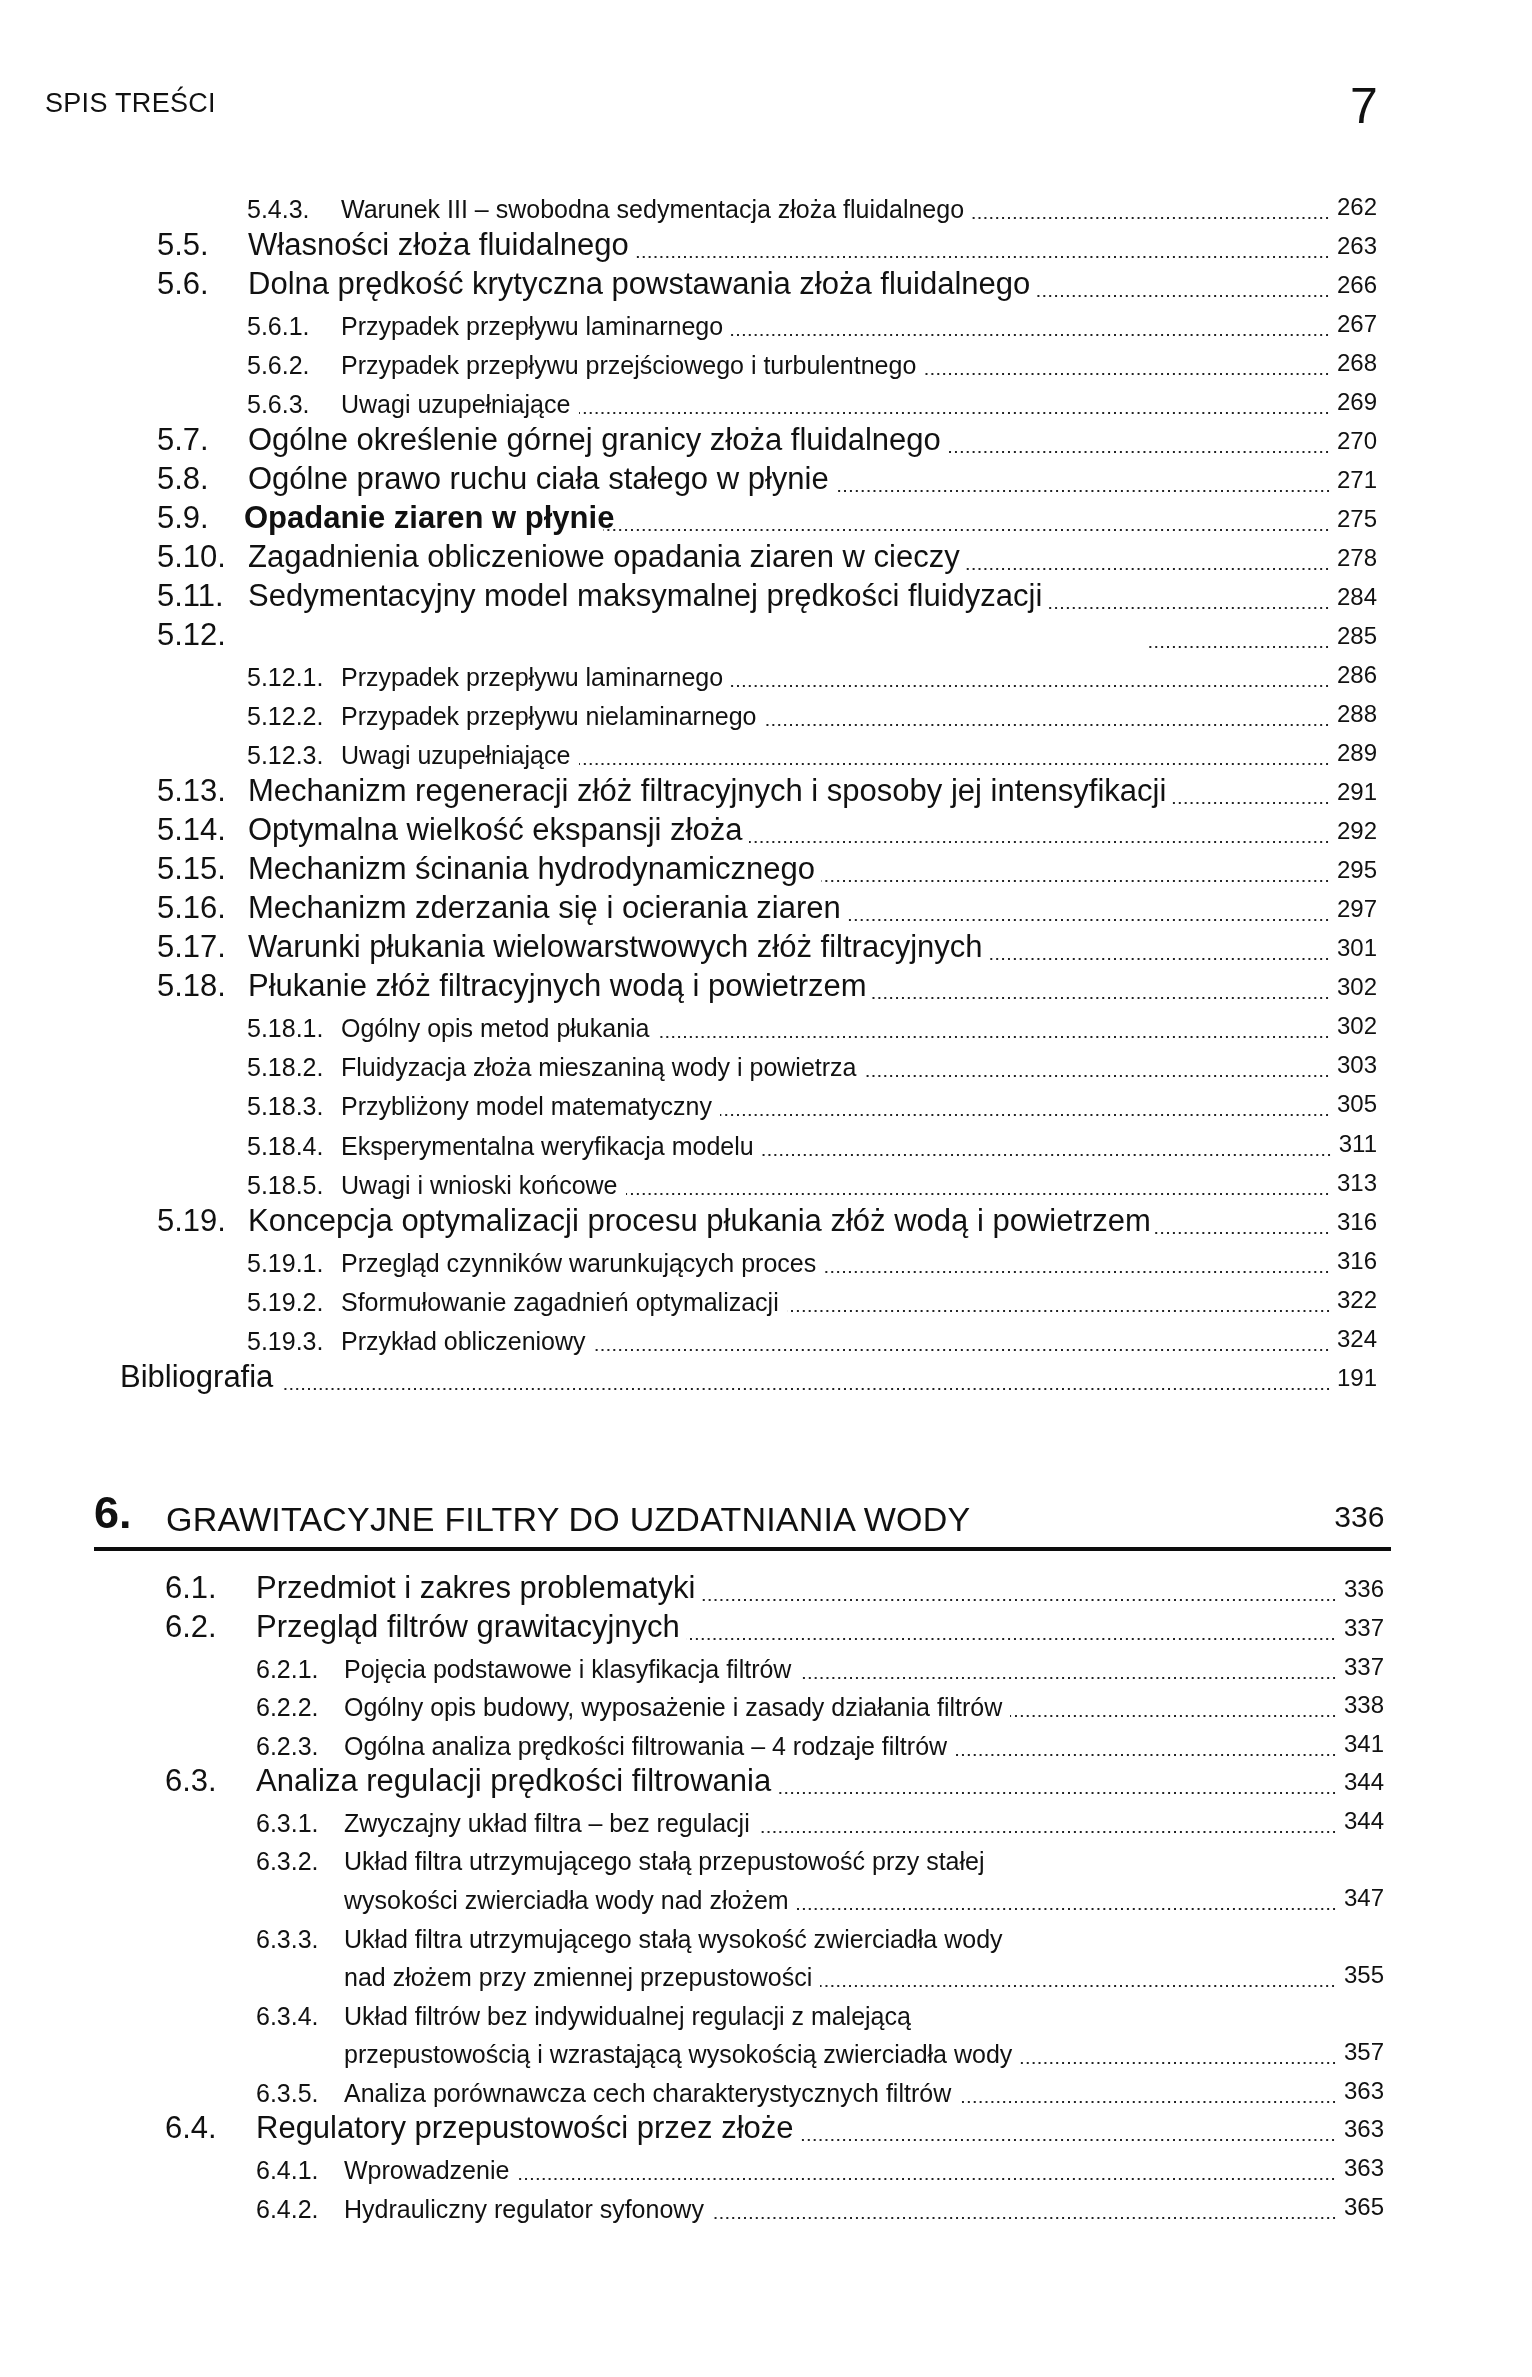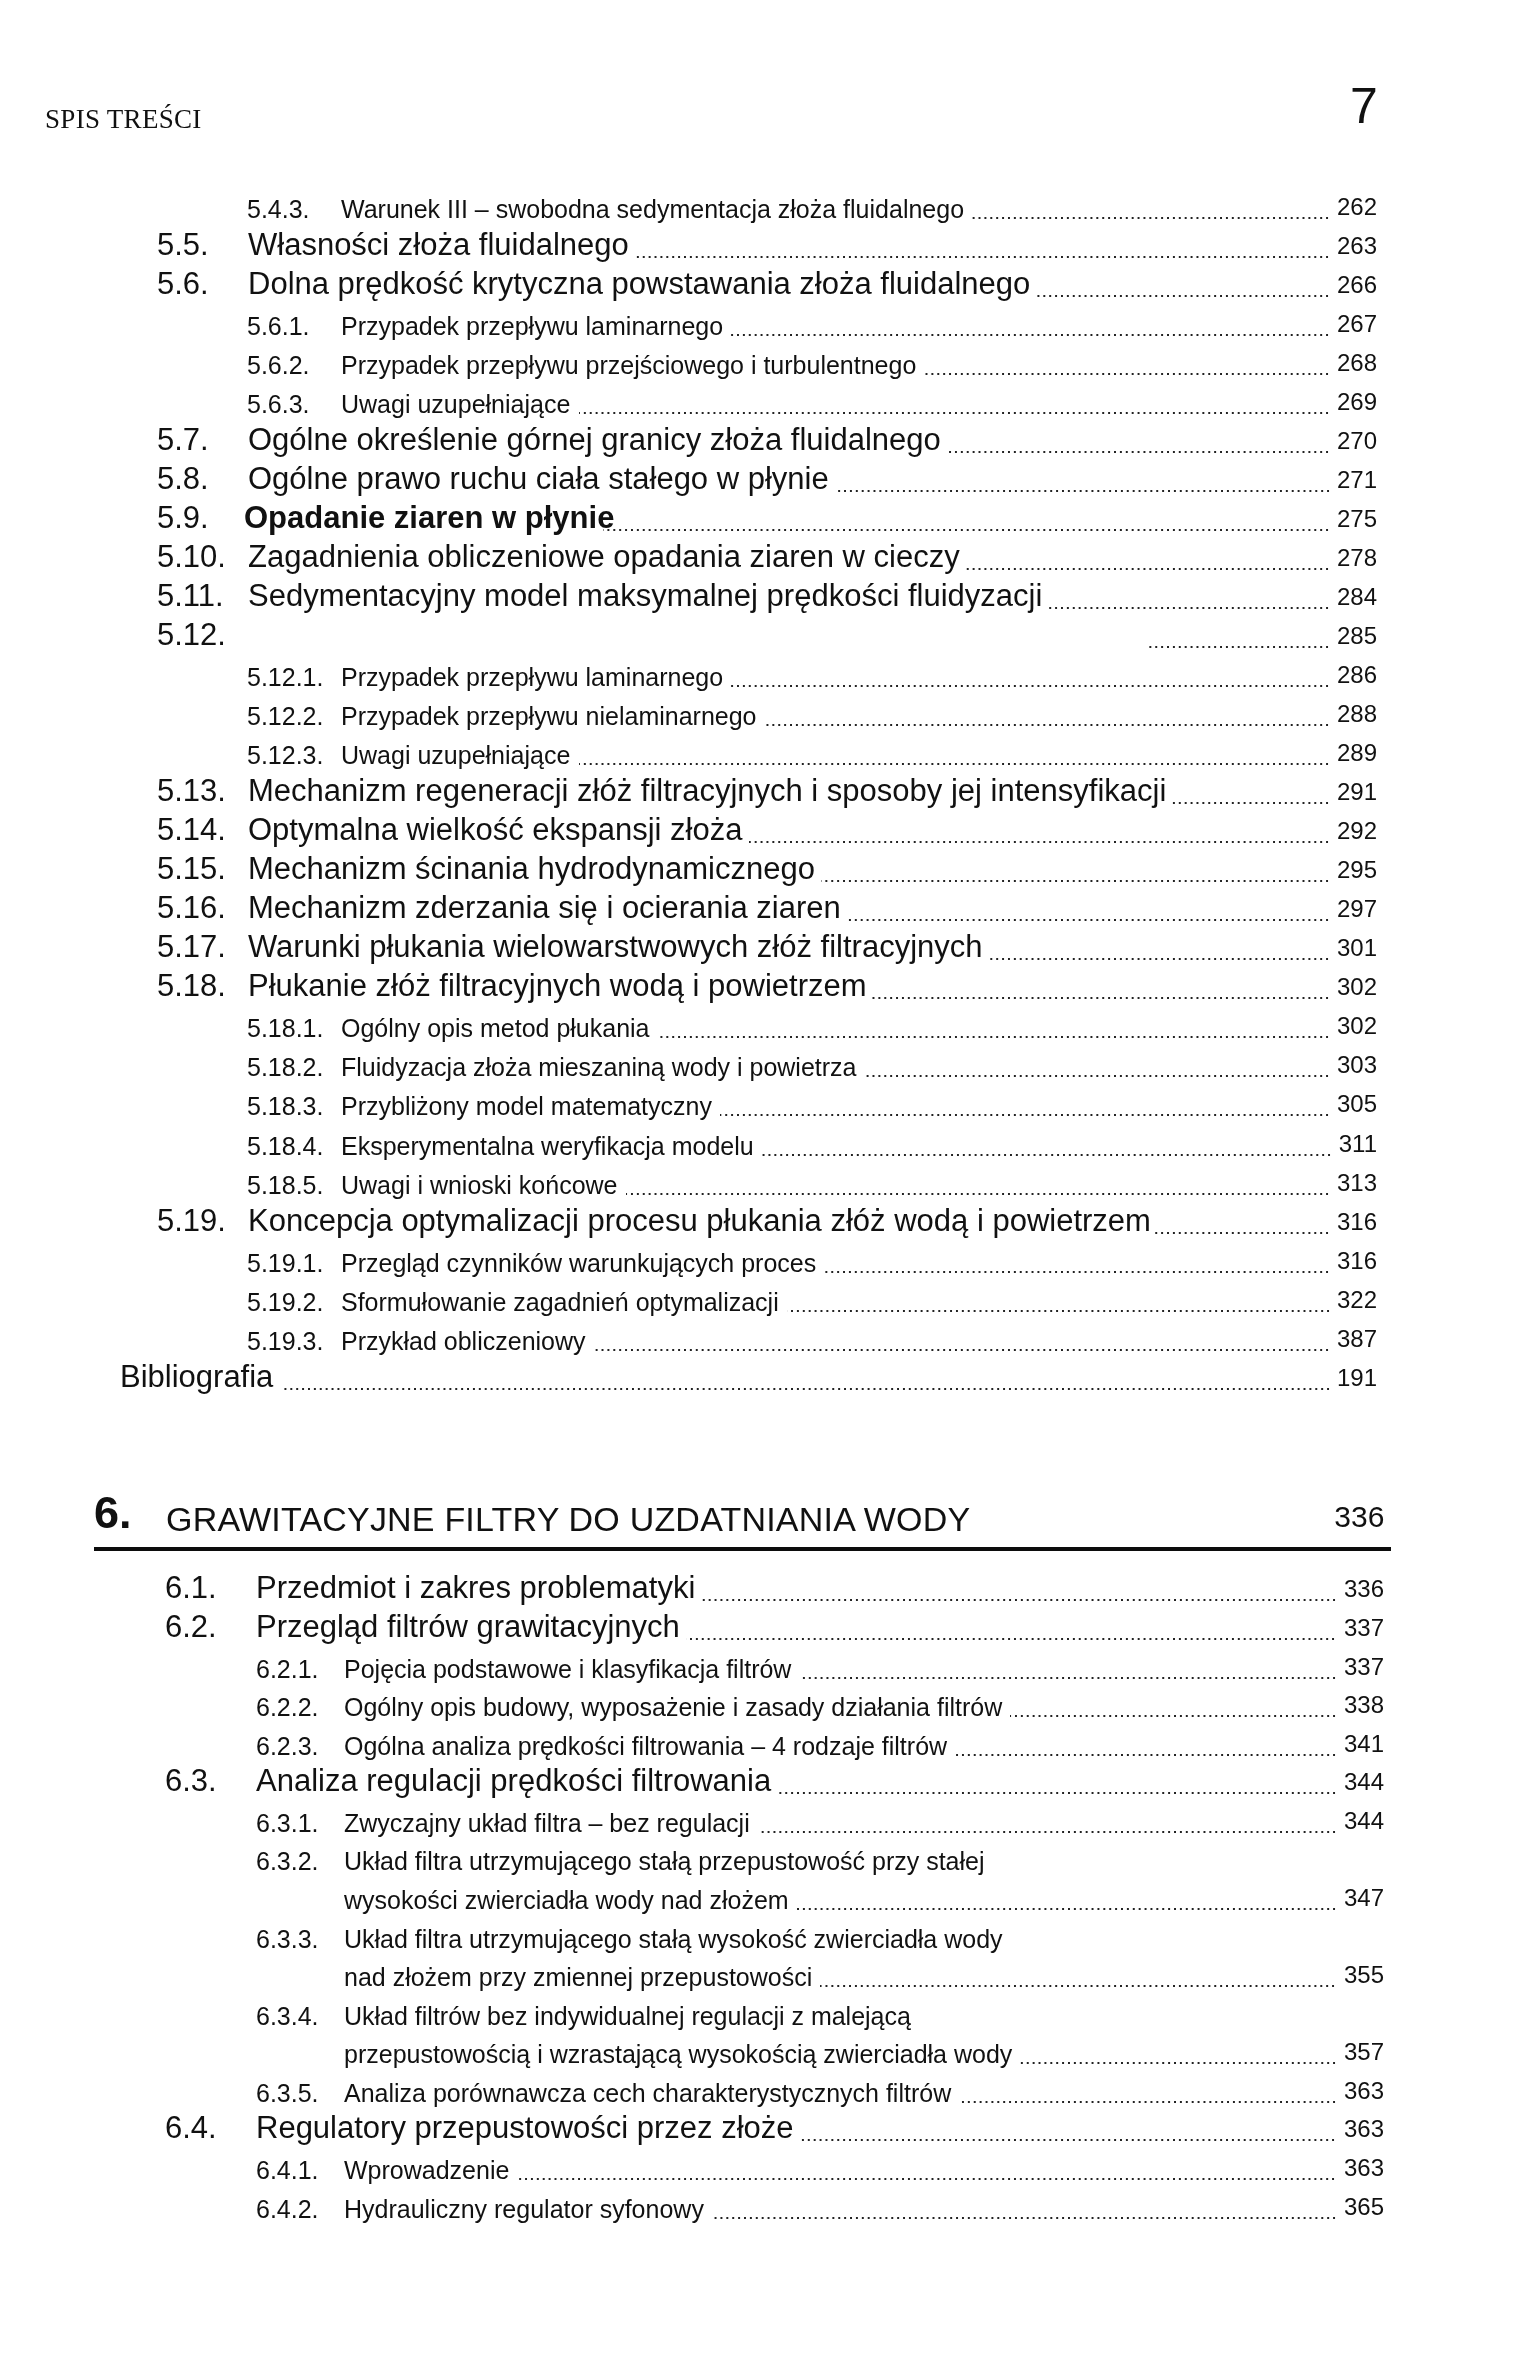--- a/index.html
+++ b/index.html
@@ -1,18 +1,18 @@
 <!DOCTYPE html>
 <html style="font-size:10.5px"><head>
 <meta charset="utf-8">
 <style>
   html, body { margin:0; padding:0; background:#ffffff; }
   body { width:1533px; height:2377px; position:relative; overflow:hidden;
          font-family:"Liberation Sans", sans-serif; color:#111111; }
-  .page-header { position:absolute; left:45px; top:104px; font-size:27px; letter-spacing:0.3px;font-family:Liberation Serif, serif; }
+  .page-header { position:absolute; left:45px; top:88px; font-size:27px; letter-spacing:0.3px; }
   .page-number { position:absolute; left:1350px; top:77px; font-size:50px; }
   .toc { position:absolute; left:0; top:0; width:100%; }
   .row { position:absolute; height:39px; display:flex; align-items:flex-end; white-space:nowrap; }
   .row .num { position:absolute; bottom:0; }
   .row .title { position:absolute; bottom:0; display:flex; align-items:flex-end; }
   .row .title .txt { background:#fff; padding-right:6.6px; }
   .row .leader { position:absolute; bottom:3.9px; height:3.9px;
     background-image: radial-gradient(circle, #222 1px, transparent 1.3px);
     background-size: 5.9px 3.9px; background-repeat: repeat-x; background-position: right center; }
   .row .pg { position:absolute; bottom:2.6px; text-align:right; }
@@ -261,21 +261,21 @@
       </span>
       <span class="leader" style="left: 667px; width: 544px;"></span>
       <span class="pg" style="right: 0px;">322</span>
     </div>
     <div class="row l3" style="top: 1317px; left: 120px; width: 1257px;">
       <span class="num" style="left: 127px;">5.19.3.</span>
       <span class="title" style="left: 221px;">
         <span class="txt">Przykład obliczeniowy</span>
       </span>
       <span class="leader" style="left: 474px; width: 736px;"></span>
-      <span class="pg" style="right: 0px;">387</span>
+      <span class="pg" style="right: 0px;">324</span>
     </div>
     <div class="row l2" style="top: 1356px; left: 120px; width: 1257px;">
       <span class="title" style="left: 0px;">
         <span class="txt">Bibliografia</span>
       </span>
       <span class="leader" style="left: 162px; width: 1049px;"></span>
       <span class="pg" style="right: 0px;">191</span>
     </div>
   </div>
 

